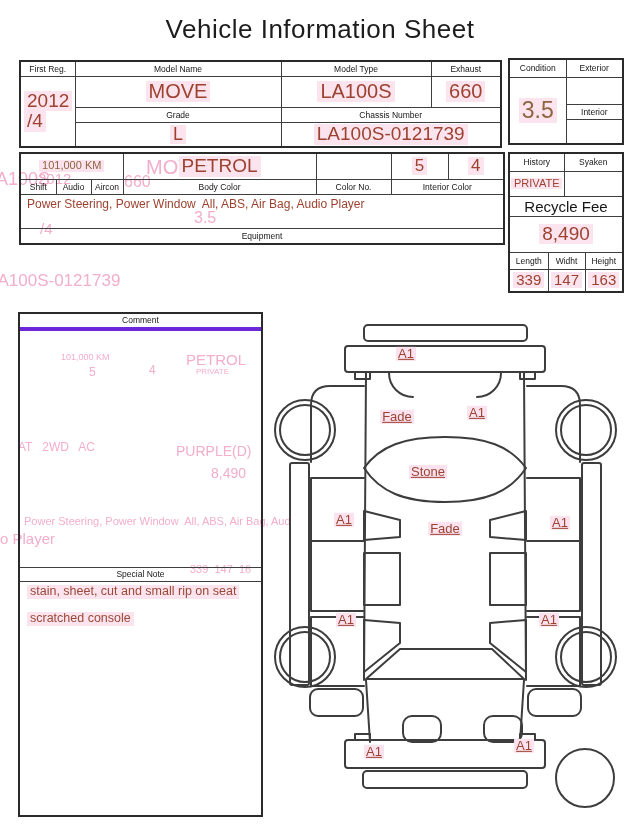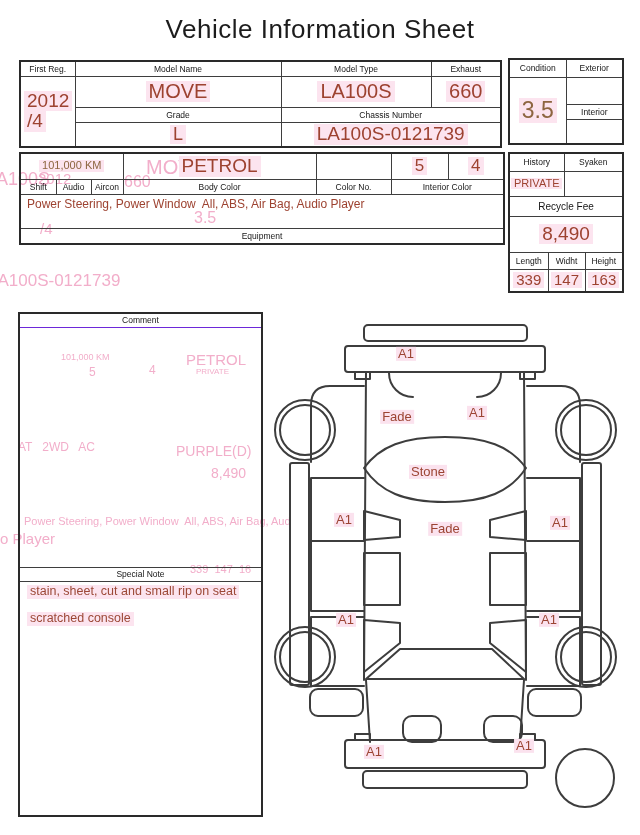--- a/index.html
+++ b/index.html
@@ -21,30 +21,30 @@
   .fs23{font-size:23px} .fs20{font-size:20px} .fs19{font-size:19px} .fs18{font-size:18px}
   .fs17{font-size:17px} .fs15{font-size:15px} .fs11{font-size:11px}
   .eq-cell { text-align:left; vertical-align:top; padding:3px 6px; white-space:pre-wrap; font-size:12px; }
   .firstreg-cell { text-align:left; padding-left:3px; }
   
   #comment-box {
     position:absolute; left:18px; top:312px; width:245px; height:505px;
     border:2px solid #2a2a2a; z-index:2; box-sizing:border-box; background:transparent;
   }
   .band { position:absolute; left:0; right:0; text-align:center; font-size:8.5px; color:#161616; background:transparent; }
-  #comment-hdr { top:0; height:13px; line-height:13px; border-bottom:1px solid #6d28d9; }
+  #comment-hdr { top:0; height:13px; line-height:13px; border-bottom:4px solid #6d28d9; }
   #specialnote-hdr { top:253px; height:13px; line-height:13px; border-top:1px solid #3e3e3e; border-bottom:1px solid #3e3e3e; }
   .note-line { position:absolute; left:7px; font-size:12.5px; color:#9c4836; z-index:3; }
   
   .ghost { position:absolute; color:#f2aeca; z-index:1; line-height:1; white-space:pre; }
   
   #car-svg { position:absolute; left:265px; top:308px; z-index:2; }
   .diag-label {
     position:absolute; transform:translate(-50%,-50%); z-index:3;
-    font-size:13px; color:#9c4433; background:#fbe2ee; padding:0 2px; line-height:1.1; white-space:nowrap;
+    font-size:13px; color:#9c4433; background:#fbe2ee; padding:0 2px; line-height:1.1; white-space:nowrap;text-decoration:underline;
   }
   #footer {
     position:absolute; left:0; right:0; top:820px; text-align:center;
     font-size:10.4px; color:#9a3c2b; z-index:2;
   }
 </style>
 </head>
 <body>
 
 <div id="page">
@@ -174,21 +174,21 @@
     <tbody>
         <tr style="height:18px">
       <th colspan="2">History</th>
       <th colspan="2">Syaken</th>
     </tr>
     <tr style="height:25px">
       <td colspan="2" class="val fs11"><span class="hl">PRIVATE</span></td>
       <td colspan="2"></td>
     </tr>
     <tr style="height:20px">
-      <th colspan="4" style="font-size:10px;text-align:center;">Recycle Fee</th>
+      <th colspan="4" style="font-size:15px;text-align:center;">Recycle Fee</th>
     </tr>
     <tr style="height:36px">
       <td colspan="4" class="val fs19"><span class="hl">8,490</span></td>
     </tr>
     <tr style="height:17px">
       <th>Length</th>
       <th colspan="2">Widht</th>
       <th>Height</th>
     </tr>
     <tr style="height:23px">

